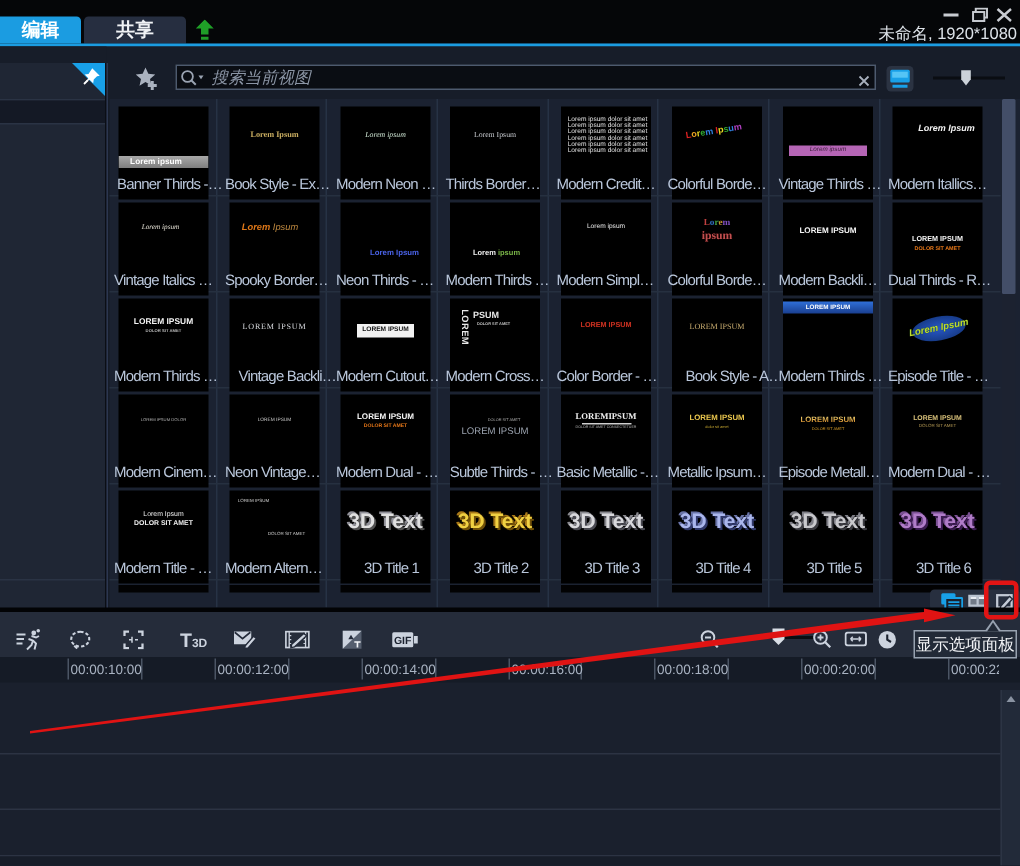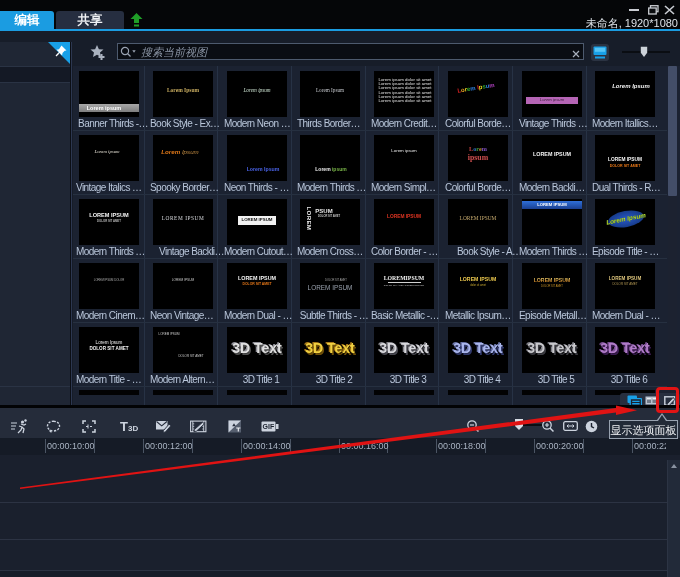--- a/index.html
+++ b/index.html
@@ -1,16 +1,16 @@
 <!DOCTYPE html>
 <html><head><meta charset="utf-8"><style>
 *{margin:0;padding:0;box-sizing:border-box}
 body{width:680px;height:577px;overflow:hidden;background:#161c28;font-family:"Liberation Sans",sans-serif;position:relative}
 .cell{position:absolute;width:74px;height:64px}
-.th{position:absolute;left:3px;top:0;width:60px;height:46px;background:#000;overflow:hidden}
+.th{position:absolute;left:3px;top:0;width:60px;height:62px;background:#000;overflow:hidden}
 .lb{position:absolute;left:0;top:45.5px;width:74px;height:14px;font-size:10px;letter-spacing:-0.55px;line-height:13px;color:#b9c6da;
  white-space:nowrap;overflow:hidden}
 .tick{position:absolute;width:1px;height:14px;background:#4b5564}
 .tc{position:absolute;font-size:9px;color:#a9b3c2}
 </style></head><body>
 
 <div style="position:absolute;left:0;top:0;width:680px;height:29px;background:#050608"></div>
 
 <div style="position:absolute;left:0;top:11px;width:54px;height:18px;background:#1b9ce1;color:#fff;font-weight:bold;font-size:12.5px;text-align:center;line-height:19px;border-radius:0 3px 0 0">编辑</div>
 <div style="position:absolute;left:56px;top:11px;width:68px;height:18px;background:#262e40;color:#f0f2f5;font-weight:bold;font-size:12.5px;text-align:center;line-height:19px;border-radius:3px 3px 0 0">共享</div>

